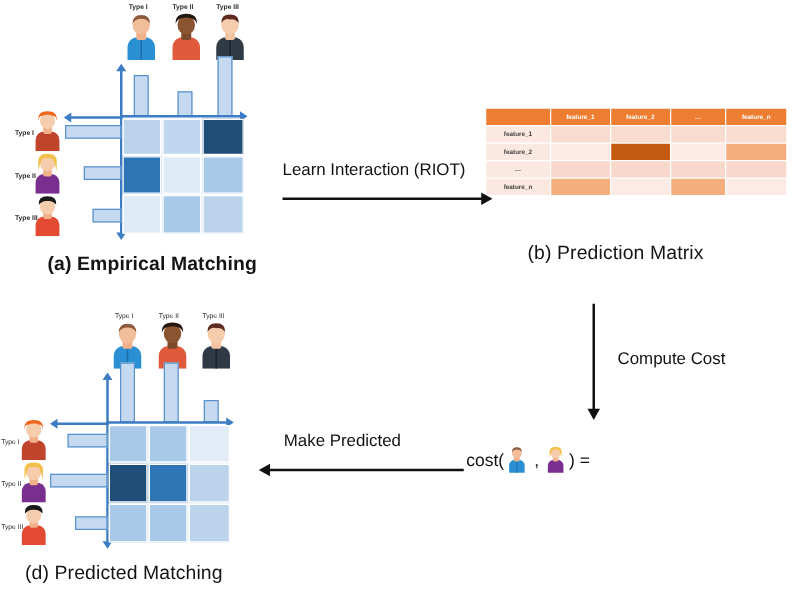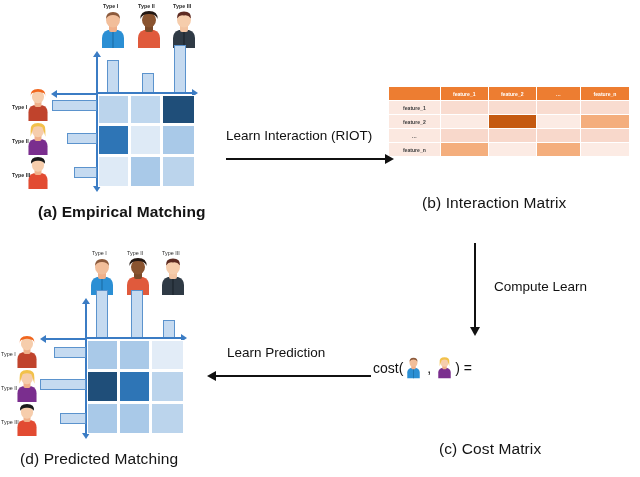--- a/index.html
+++ b/index.html
@@ -190,27 +190,27 @@
     </tr>
     <tr>
       <td class="rowlbl">feature_n</td>
       <td style="background:#F4AE7D;"></td>
       <td style="background:#FCEBE4;"></td>
       <td style="background:#F4AE7D;"></td>
       <td style="background:#FCEBE4;"></td>
     </tr>
   </tbody>
     </table>
-  <div class="abs caption" style="left:34px;top:108px;">(b) Interaction Matrix</div>
+  <div class="abs caption" style="left:34px;top:108px;">(b) Prediction Matrix</div>
 </div>
 
 <div class="abs" style="left:468px;top:243px;width:150px;height:100px;">
   <div class="arrow-line-v" style="left:6px;top:0px;height:85px;"></div>
   <div class="arrow-head-d" style="left:2px;top:84px;"></div>
-  <div class="arrow-label abs" style="left:26px;top:36px;">Compute Learn</div>
+  <div class="arrow-label abs" style="left:26px;top:36px;">Compute Cost</div>
 </div>
 
 <div class="abs" style="left:373px;top:350px;width:265px;height:115px;">
   <div class="formula abs" style="left:0;top:6px;">
     <span>cost(</span>
     <span style="margin:0 2px;">
       <svg class="av-svg" width="17" height="23" viewBox="0 0 30 38">
         <path d="M4 38 V28 Q4 22 10 20 L20 20 Q26 22 26 28 V38 Z" fill="#2B8FD4"></path>
         <path d="M15 20 L15 38" stroke="#1B6FA8" stroke-width="1.4"></path>
         <rect x="11" y="14" width="8" height="8" rx="2" fill="#F0B08A"></rect>
@@ -222,25 +222,24 @@
     <span style="margin:0 2px;">
       <svg class="av-svg" width="17" height="23" viewBox="0 0 30 38">
         <path d="M4 38 V28 Q4 22 10 20 L20 20 Q26 22 26 28 V38 Z" fill="#7A2E8E"></path>
         <rect x="11" y="14" width="8" height="8" rx="2" fill="#F0B08A"></rect>
         <ellipse cx="15" cy="10" rx="7" ry="7.5" fill="#F6CDAC"></ellipse>
         <path d="M6.5 10 Q5.5 1 15 1 Q24.5 1 23.5 10 L23.5 17 Q22 11 20 6 Q15 4 10 6 Q8 11 6.5 17 Z" fill="#F2C14B"></path>
       </svg>
     </span>
     <span>) =</span>
   </div>
-  <div class="abs caption" style="left:66px;top:90px;">(c) Cost Matrix</div>
 </div>
 
 <div class="abs" style="left:203px;top:345px;width:185px;height:40px;">
-  <div class="arrow-label abs" style="left:24px;top:0px;">Learn Prediction</div>
+  <div class="arrow-label abs" style="left:24px;top:0px;">Make Predicted</div>
   <div class="arrow-line-h" style="left:13px;top:30px;width:155px;"></div>
   <div class="arrow-head-l" style="left:4px;top:26px;"></div>
 </div>
 
 <div class="abs" style="left:0;top:245px;width:215px;height:232px;">
 
   <div class="abs" style="left:87px;top:12px;">
     <svg class="av-svg" width="30" height="38" viewBox="0 0 30 38">
       <path d="M4 38 V28 Q4 22 10 20 L20 20 Q26 22 26 28 V38 Z" fill="#2B8FD4"></path>
       <path d="M15 20 L15 38" stroke="#1B6FA8" stroke-width="1.2"></path>

